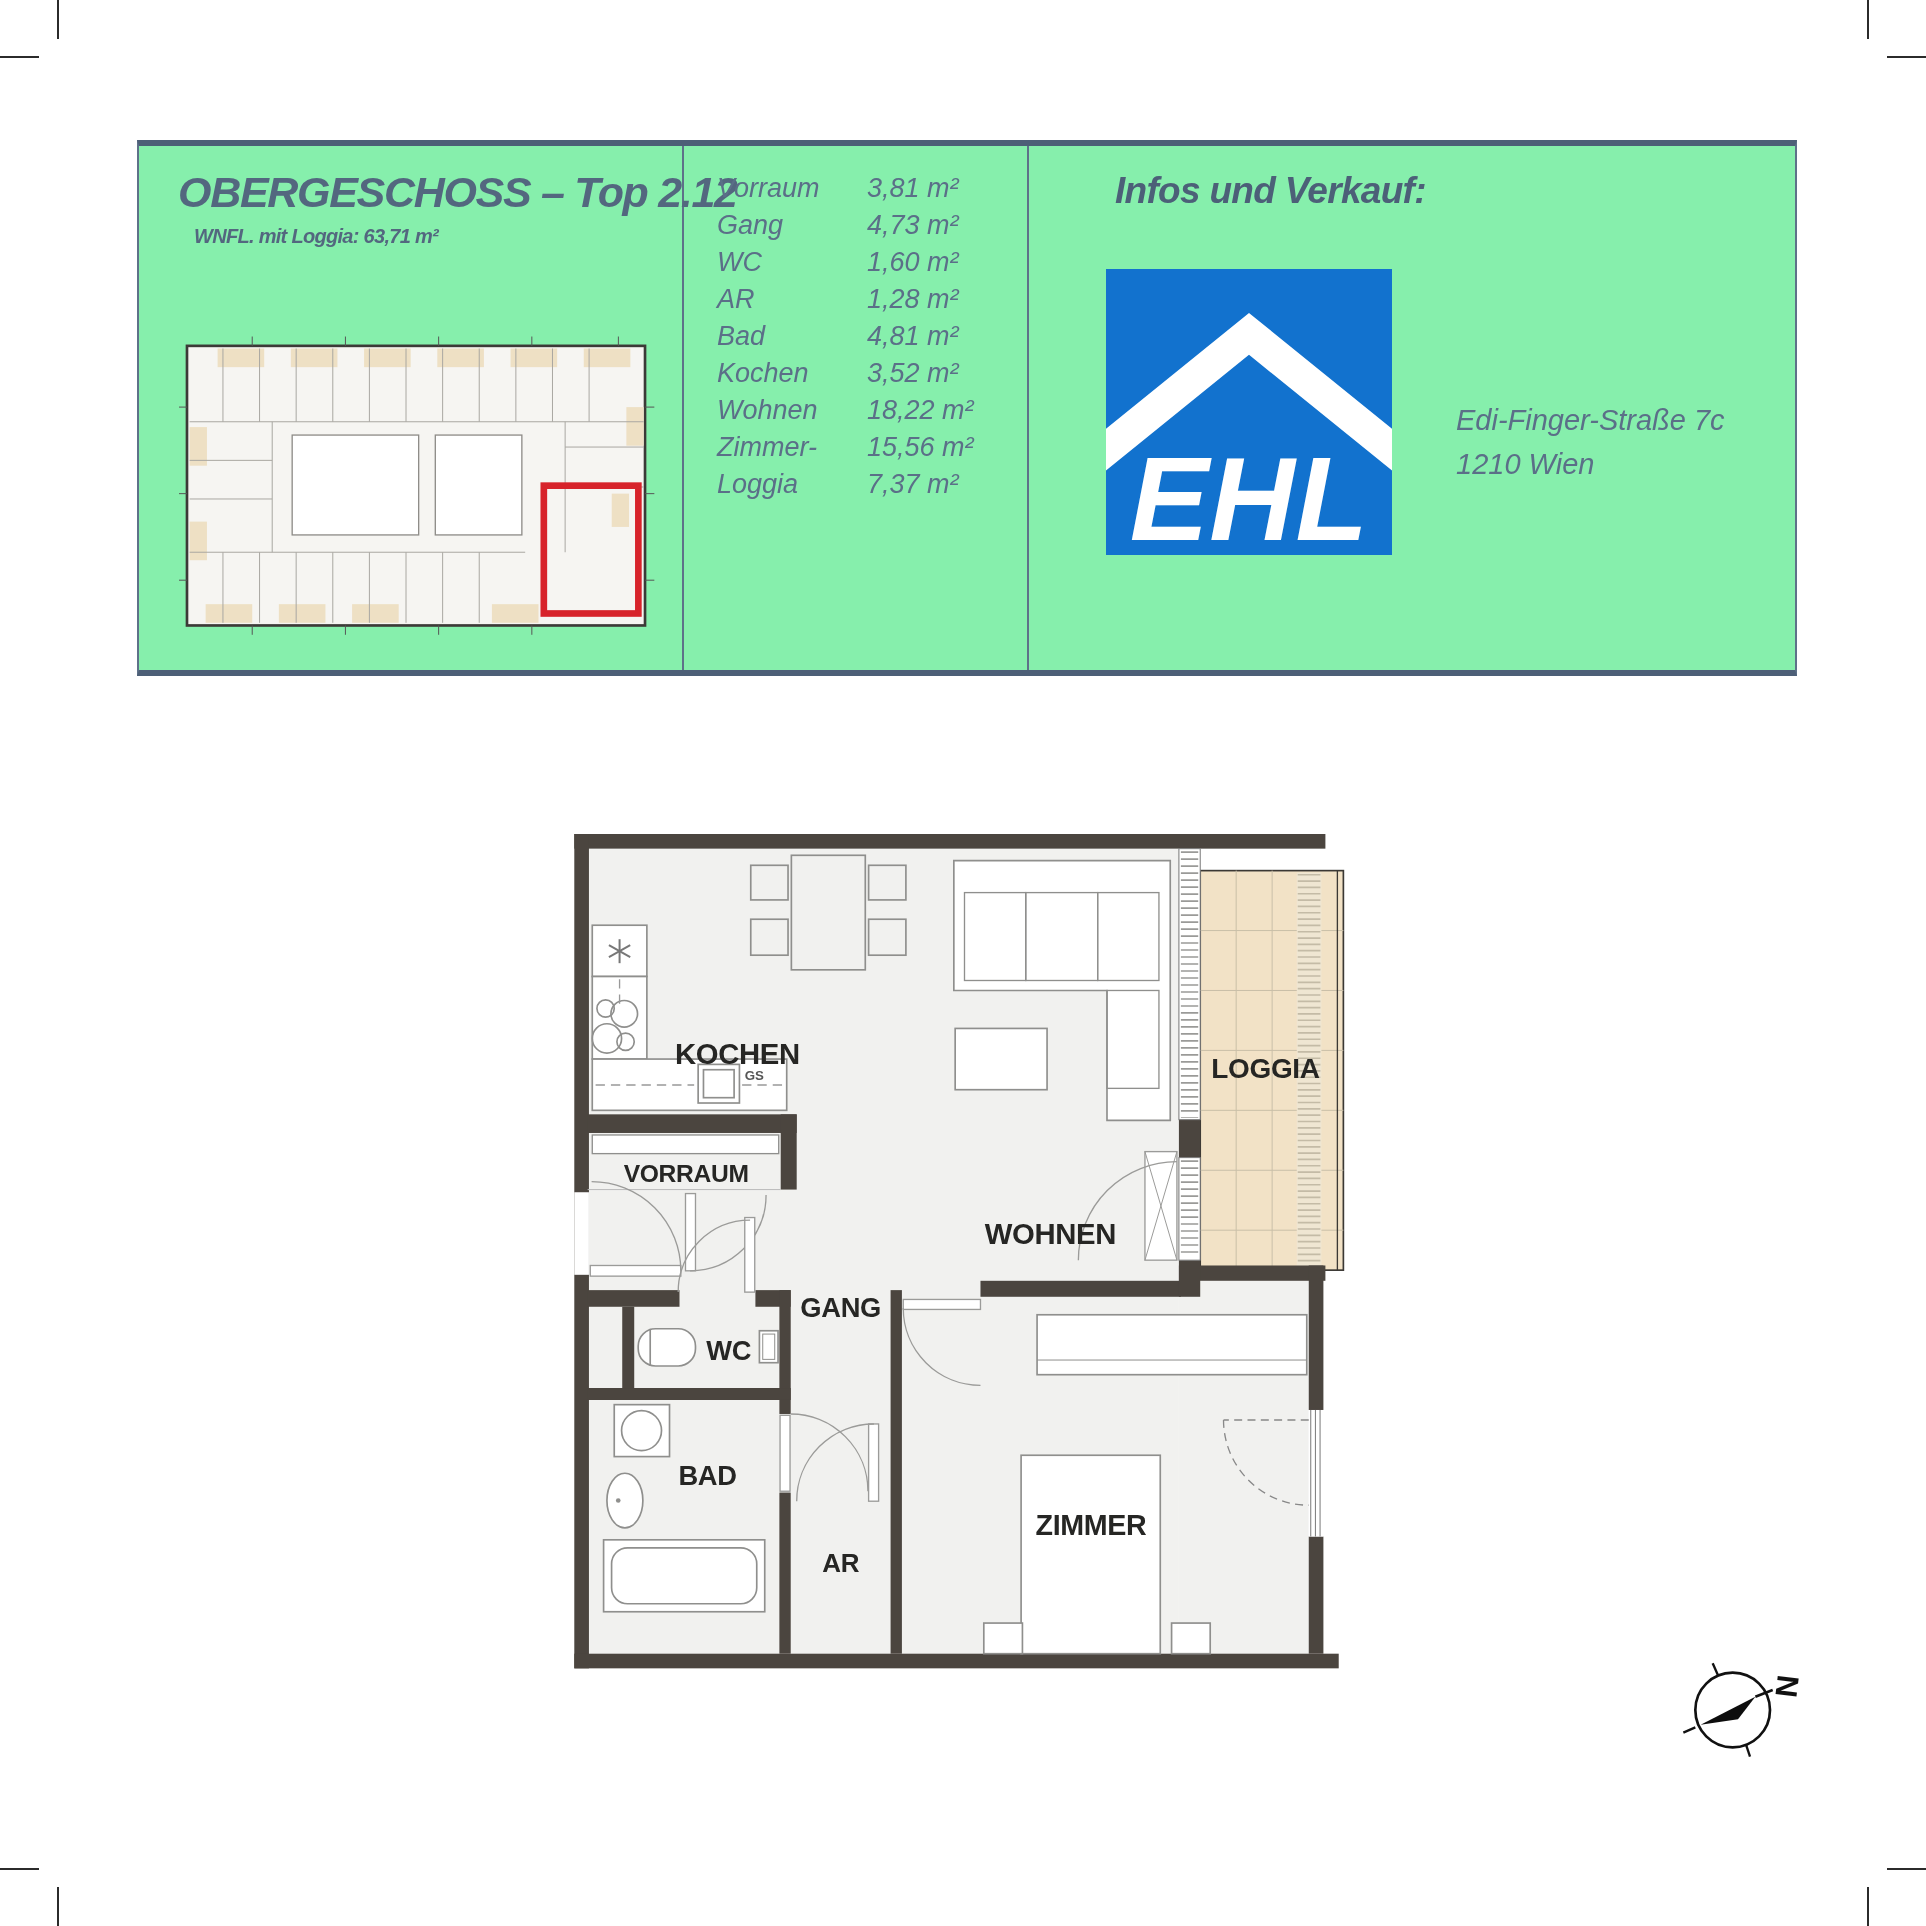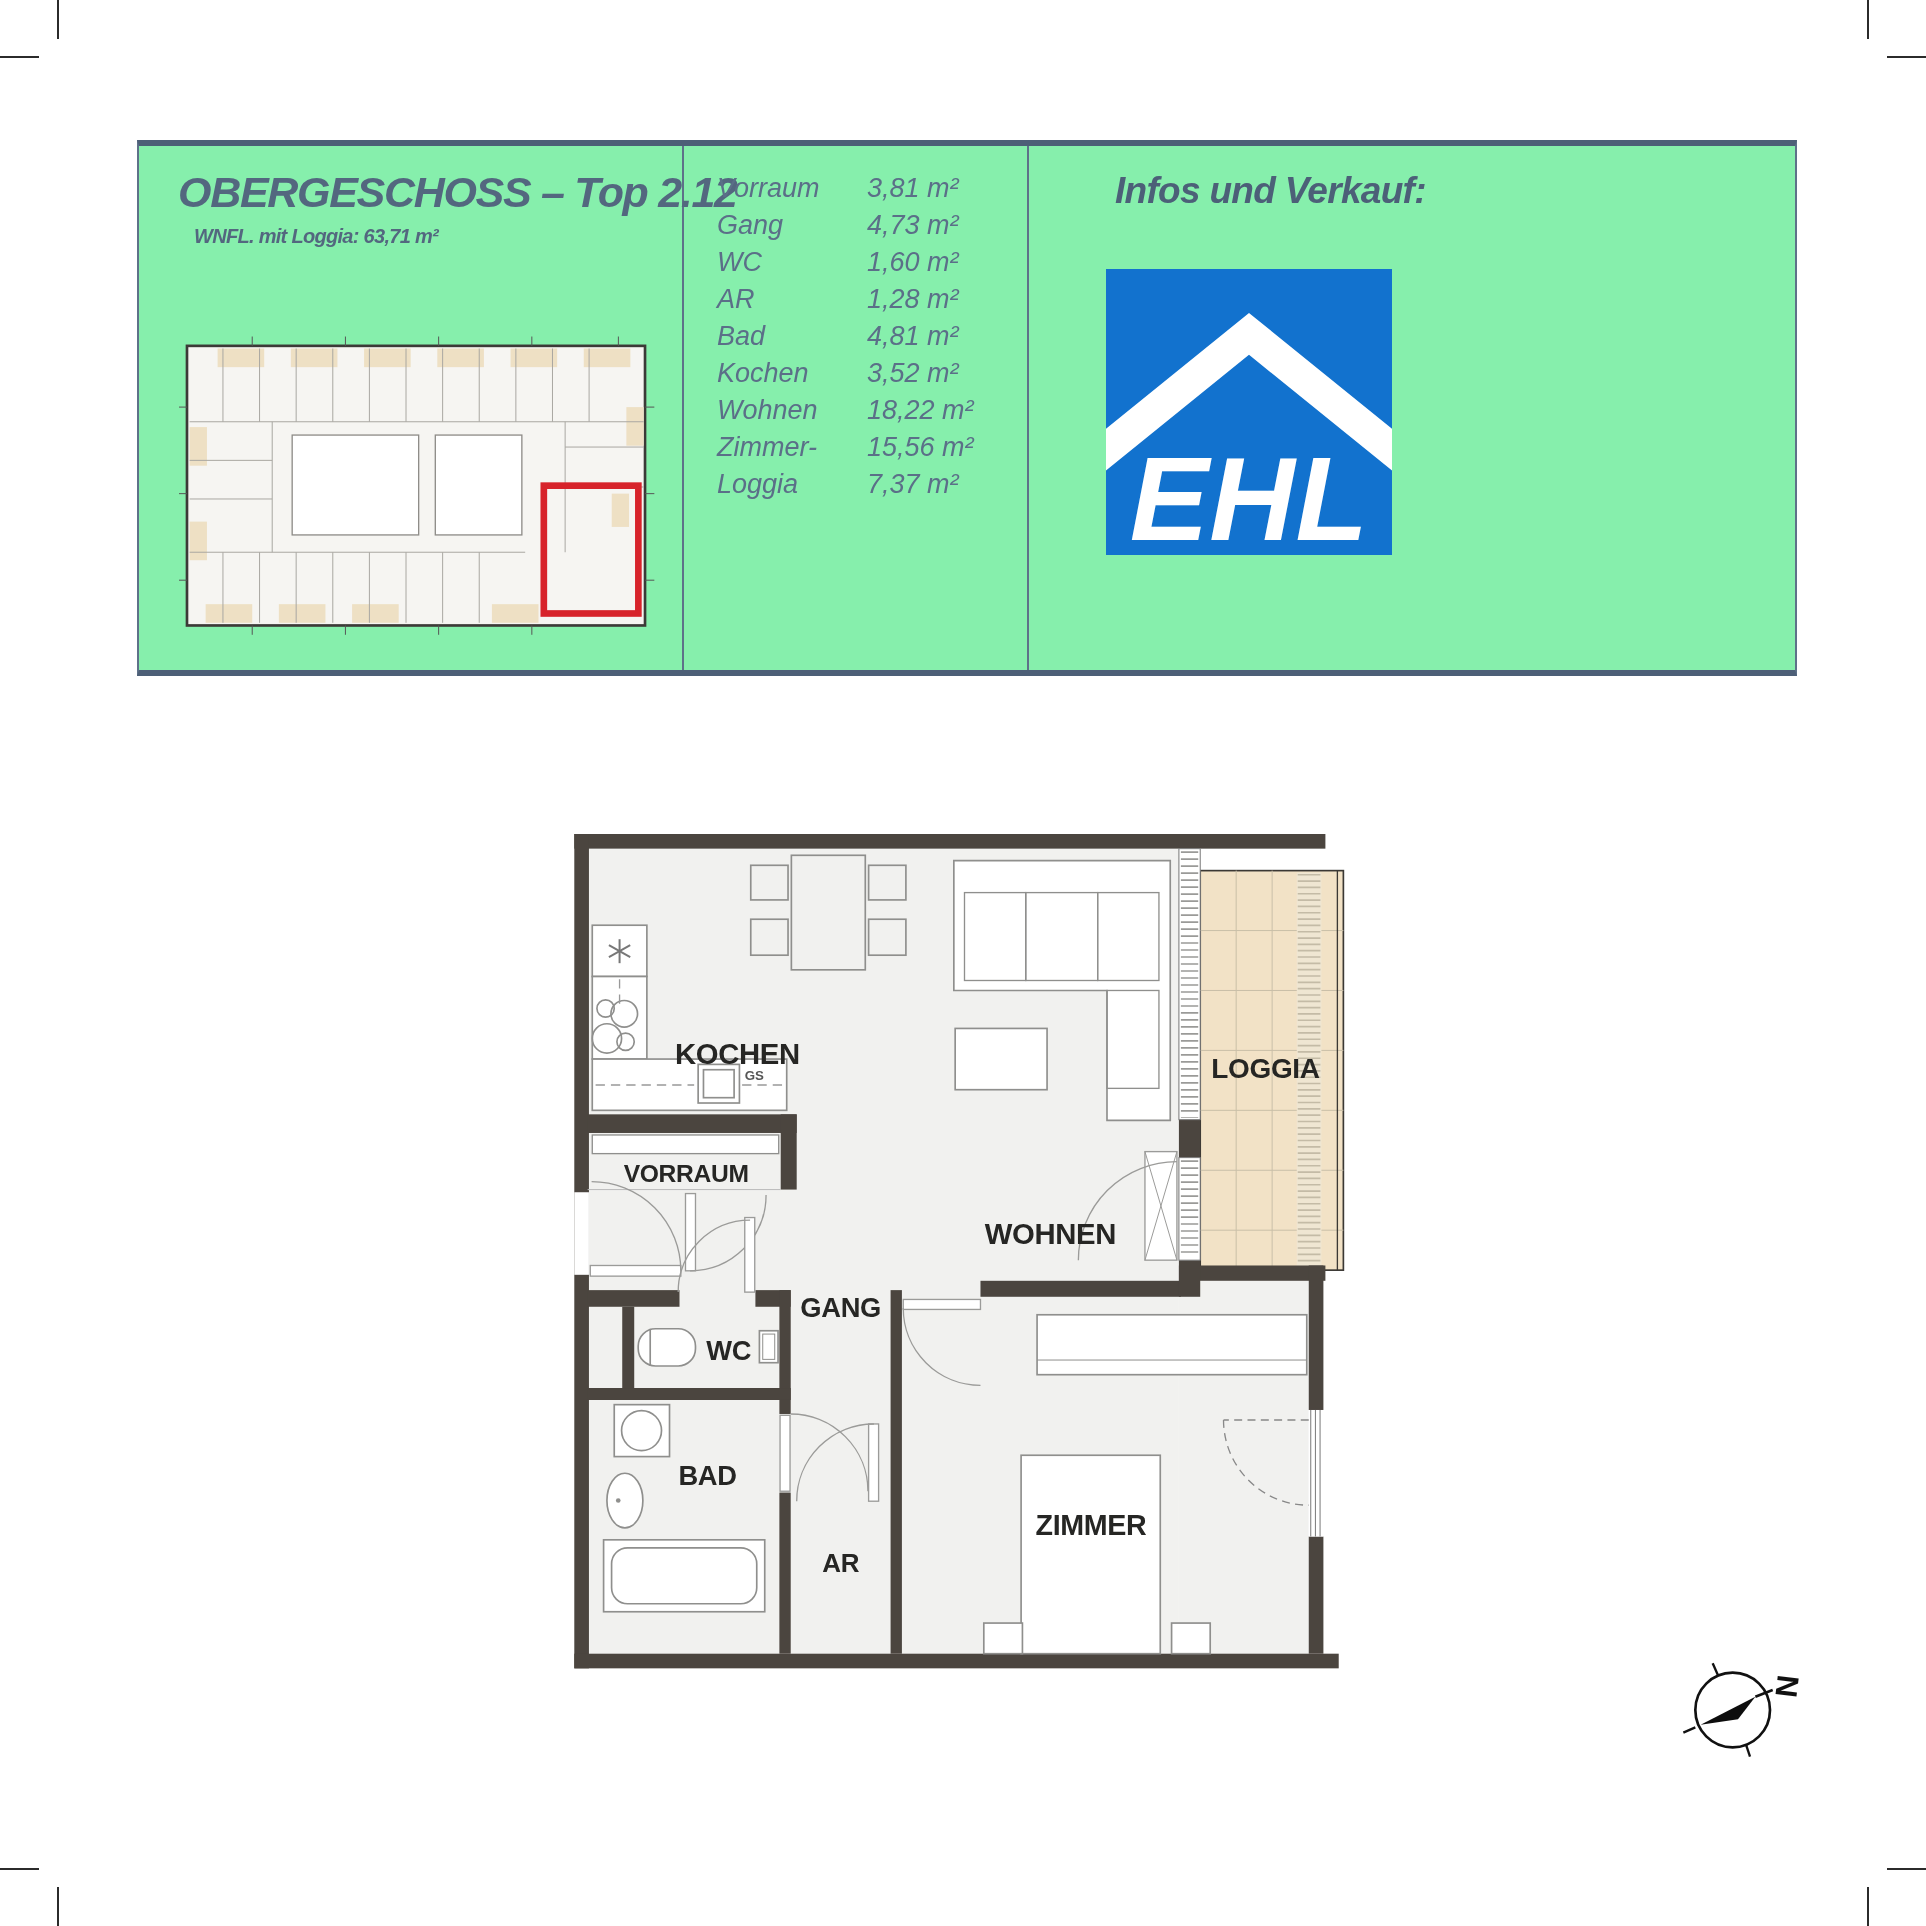--- a/index.html
+++ b/index.html
@@ -159,20 +159,24 @@
 
   <div id="sales-heading">Infos und Verkauf:</div>
 
   <svg class="abs" style="left:967px;top:123px;" width="286" height="286" viewBox="0 0 430 430">
     <rect x="0" y="0" width="430" height="430" fill="#1272ce"></rect>
     <polygon points="0,240 215,66 430,240 430,303 215,129 0,303" fill="#ffffff"></polygon>
     <text x="215" y="407" text-anchor="middle" font-family="Liberation Sans, sans-serif" font-size="178" font-weight="800" fill="#ffffff" letter-spacing="1">EHL</text>
   </svg>
 
 
+  <div id="address">
+    <div>Edi-Finger-Straße 7c</div>
+    <div>1210 Wien</div>
+  </div>
 </div>
 
 <svg class="abs" style="left:574px;top:834px;" width="775" height="841" viewBox="0 0 1163 1263">
 
   <rect x="22" y="22" width="886" height="1209" fill="#f1f1ef"></rect>
   <rect x="908" y="671" width="195" height="560" fill="#f1f1ef"></rect>
 
   <g>
     <rect x="940" y="55" width="215" height="600" fill="#f2e2c6" stroke="#3b3834" stroke-width="2.5"></rect>
     <g stroke="#c9bfa8" stroke-width="1.5">

